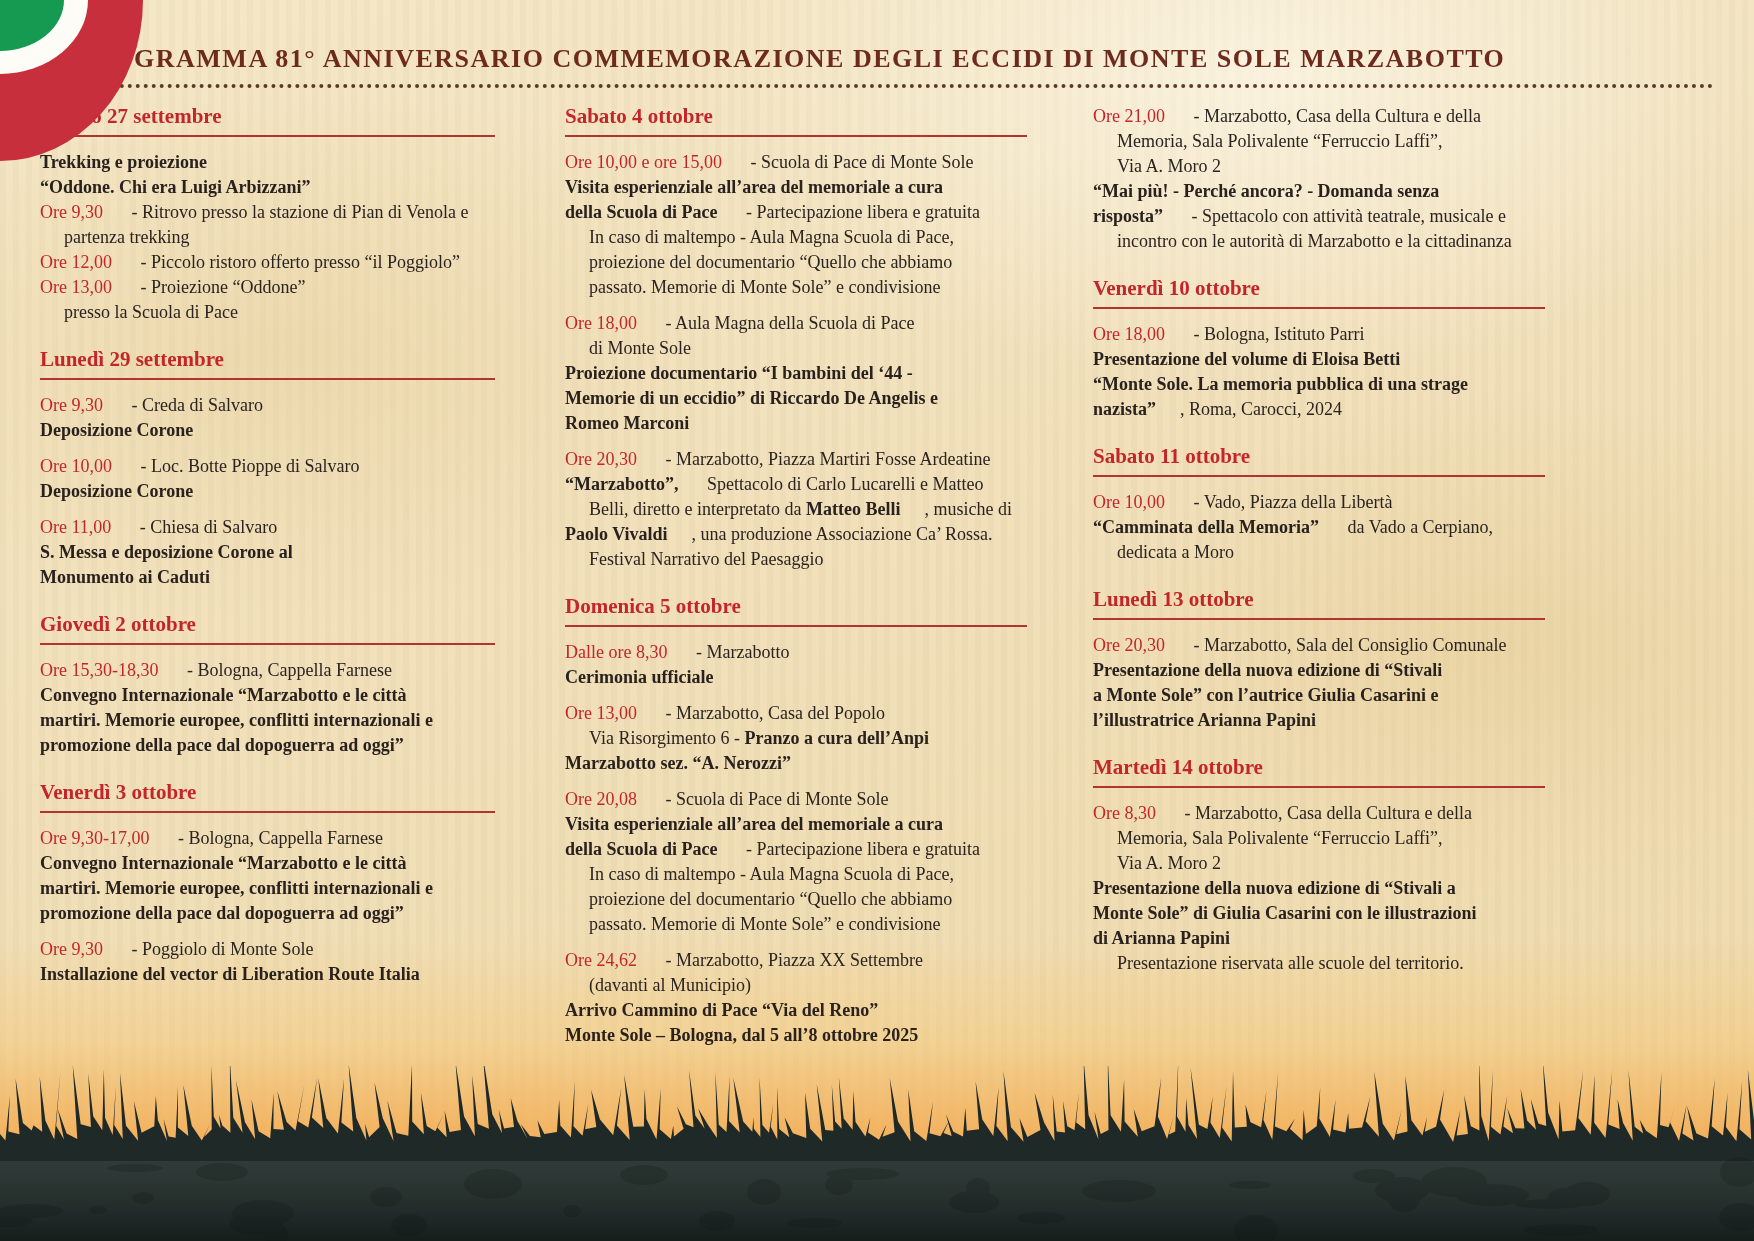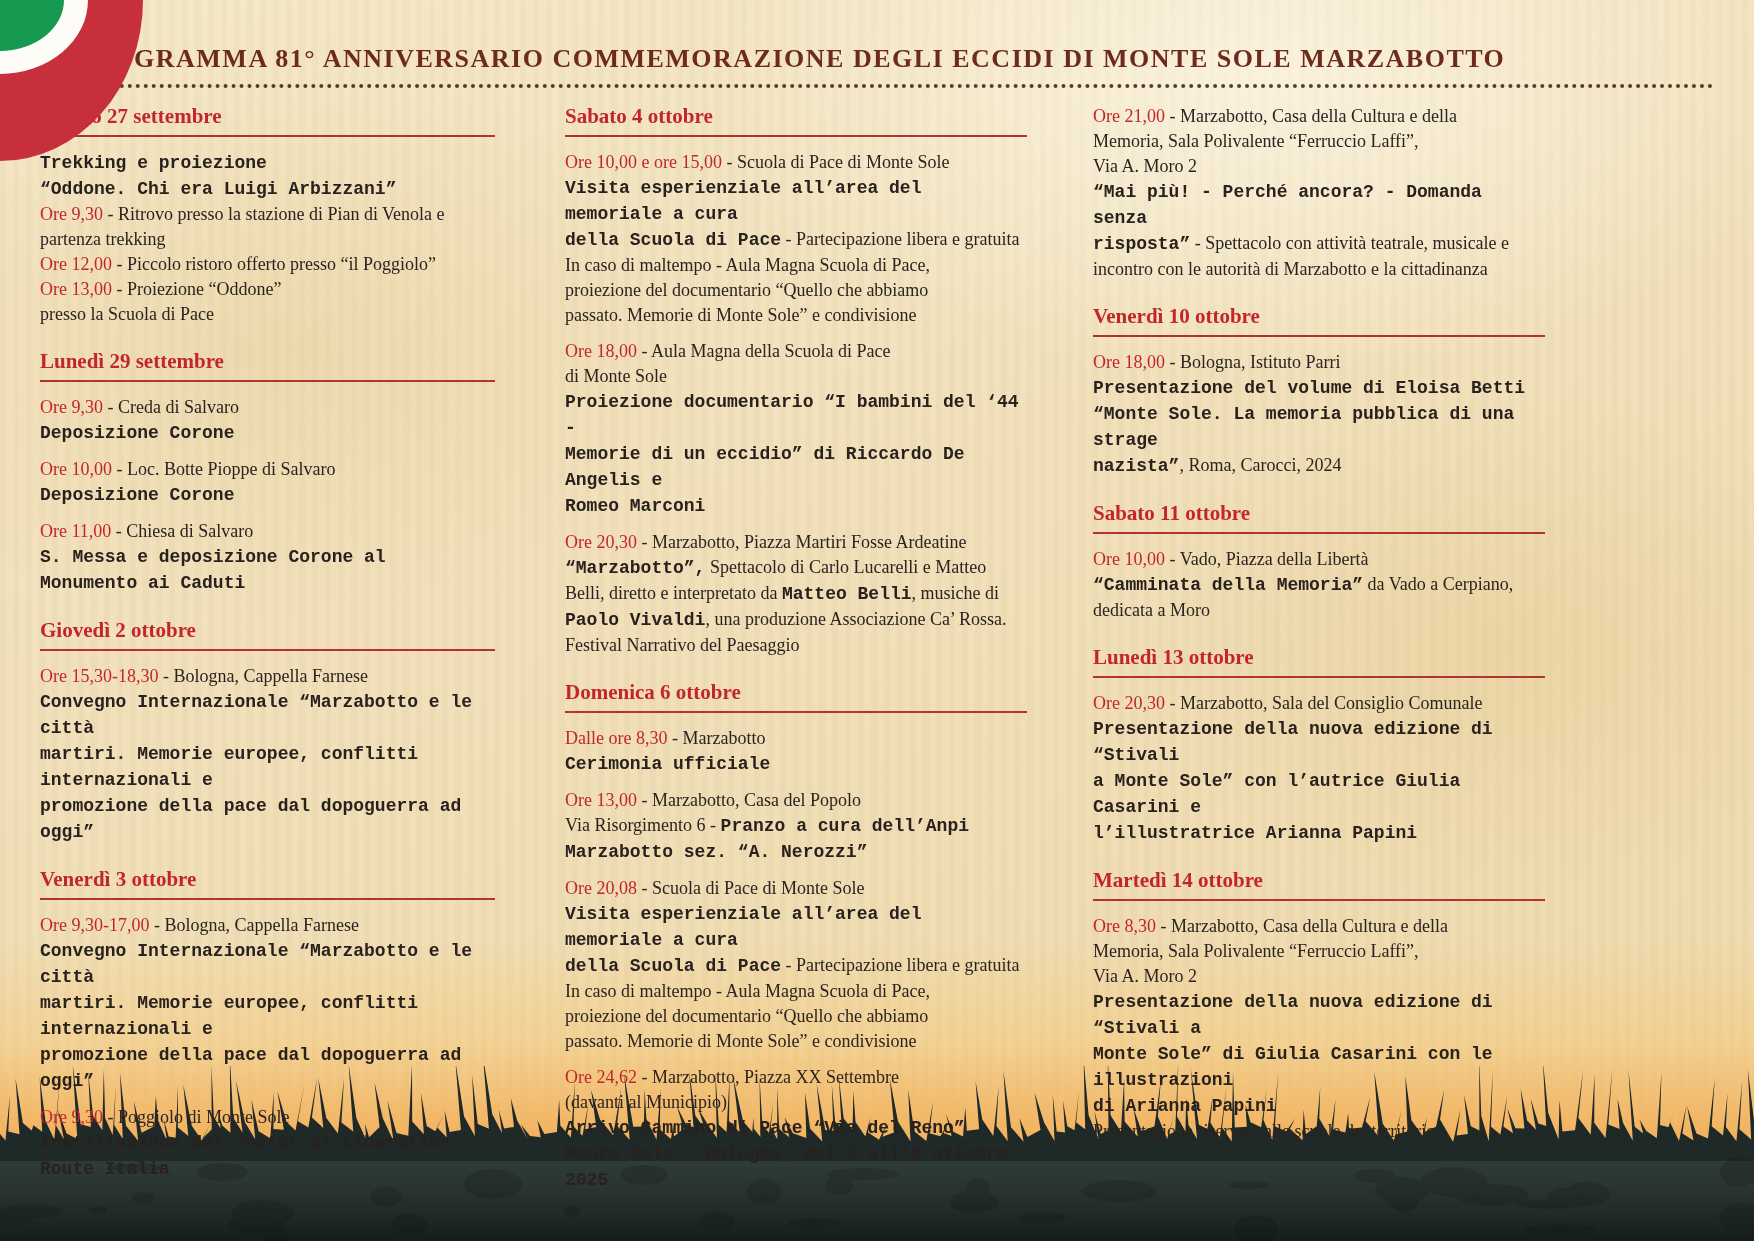--- a/index.html
+++ b/index.html
@@ -23,22 +23,22 @@
   #cols{position:absolute;inset:0;z-index:4;}
   .col{position:absolute;top:104px;font-size:18px;line-height:25px;color:#2a2320;}
   .col.c0{left:40px;width:455px;}
   .col.c1{left:565px;width:462px;}
   .col.c2{left:1093px;width:452px;}
   .day-heading{color:#c3262a;font-weight:bold;font-size:21px;line-height:24px;
     padding-bottom:7px;border-bottom:2px solid #b23430;margin:22px 0 13px;}
   .day-section:first-child > .day-heading{margin-top:0;}
   .para{margin:0 0 11px;}
   .seg-t{color:#c3262a;font-weight:normal;}
-  .seg-b{font-weight:bold;color:#29211e;font-family:Liberation Mono, monospace;}
-  .seg-n{color:#2a2320;}
+  .seg-b{font-weight:bold;color:#29211e;}
+  .seg-n{color:#2a2320;padding-left:24px;}
   
   #glow{position:absolute;left:0;right:0;bottom:52px;height:250px;z-index:1;
     background:linear-gradient(180deg, rgba(246,205,130,0) 0%, rgba(246,196,110,.45) 42%,
                rgba(243,172,82,.85) 78%, #ef9f4c 100%);}
   #grass{position:absolute;left:0;bottom:0;z-index:2;display:block;}
 </style>
 </head>
 <body>
 
 <div id="page">
@@ -177,21 +177,21 @@
           </div>
           <div class="para">
             <div class="line"><span class="seg-t">Ore 20,30</span><span class="seg-n"> - Marzabotto, Piazza Martiri Fosse Ardeatine</span></div>
             <div class="line"><span class="seg-b">“Marzabotto”,</span><span class="seg-n"> Spettacolo di Carlo Lucarelli e Matteo</span></div>
             <div class="line"><span class="seg-n">Belli, diretto e interpretato da </span><span class="seg-b">Matteo Belli</span><span class="seg-n">, musiche di</span></div>
             <div class="line"><span class="seg-b">Paolo Vivaldi</span><span class="seg-n">, una produzione Associazione Ca’ Rossa.</span></div>
             <div class="line"><span class="seg-n">Festival Narrativo del Paesaggio</span></div>
           </div>
         </section>
         <section class="day-section">
-          <div class="day-heading">Domenica 6 ottobre</div>
+          <div class="day-heading">Domenica 5 ottobre</div>
           <div class="para">
             <div class="line"><span class="seg-t">Dalle ore 8,30</span><span class="seg-n"> - Marzabotto</span></div>
             <div class="line"><span class="seg-b">Cerimonia ufficiale</span></div>
           </div>
           <div class="para">
             <div class="line"><span class="seg-t">Ore 13,00</span><span class="seg-n"> - Marzabotto, Casa del Popolo</span></div>
             <div class="line"><span class="seg-n">Via Risorgimento 6 - </span><span class="seg-b">Pranzo a cura dell’Anpi</span></div>
             <div class="line"><span class="seg-b">Marzabotto sez. “A. Nerozzi”</span></div>
           </div>
           <div class="para">

